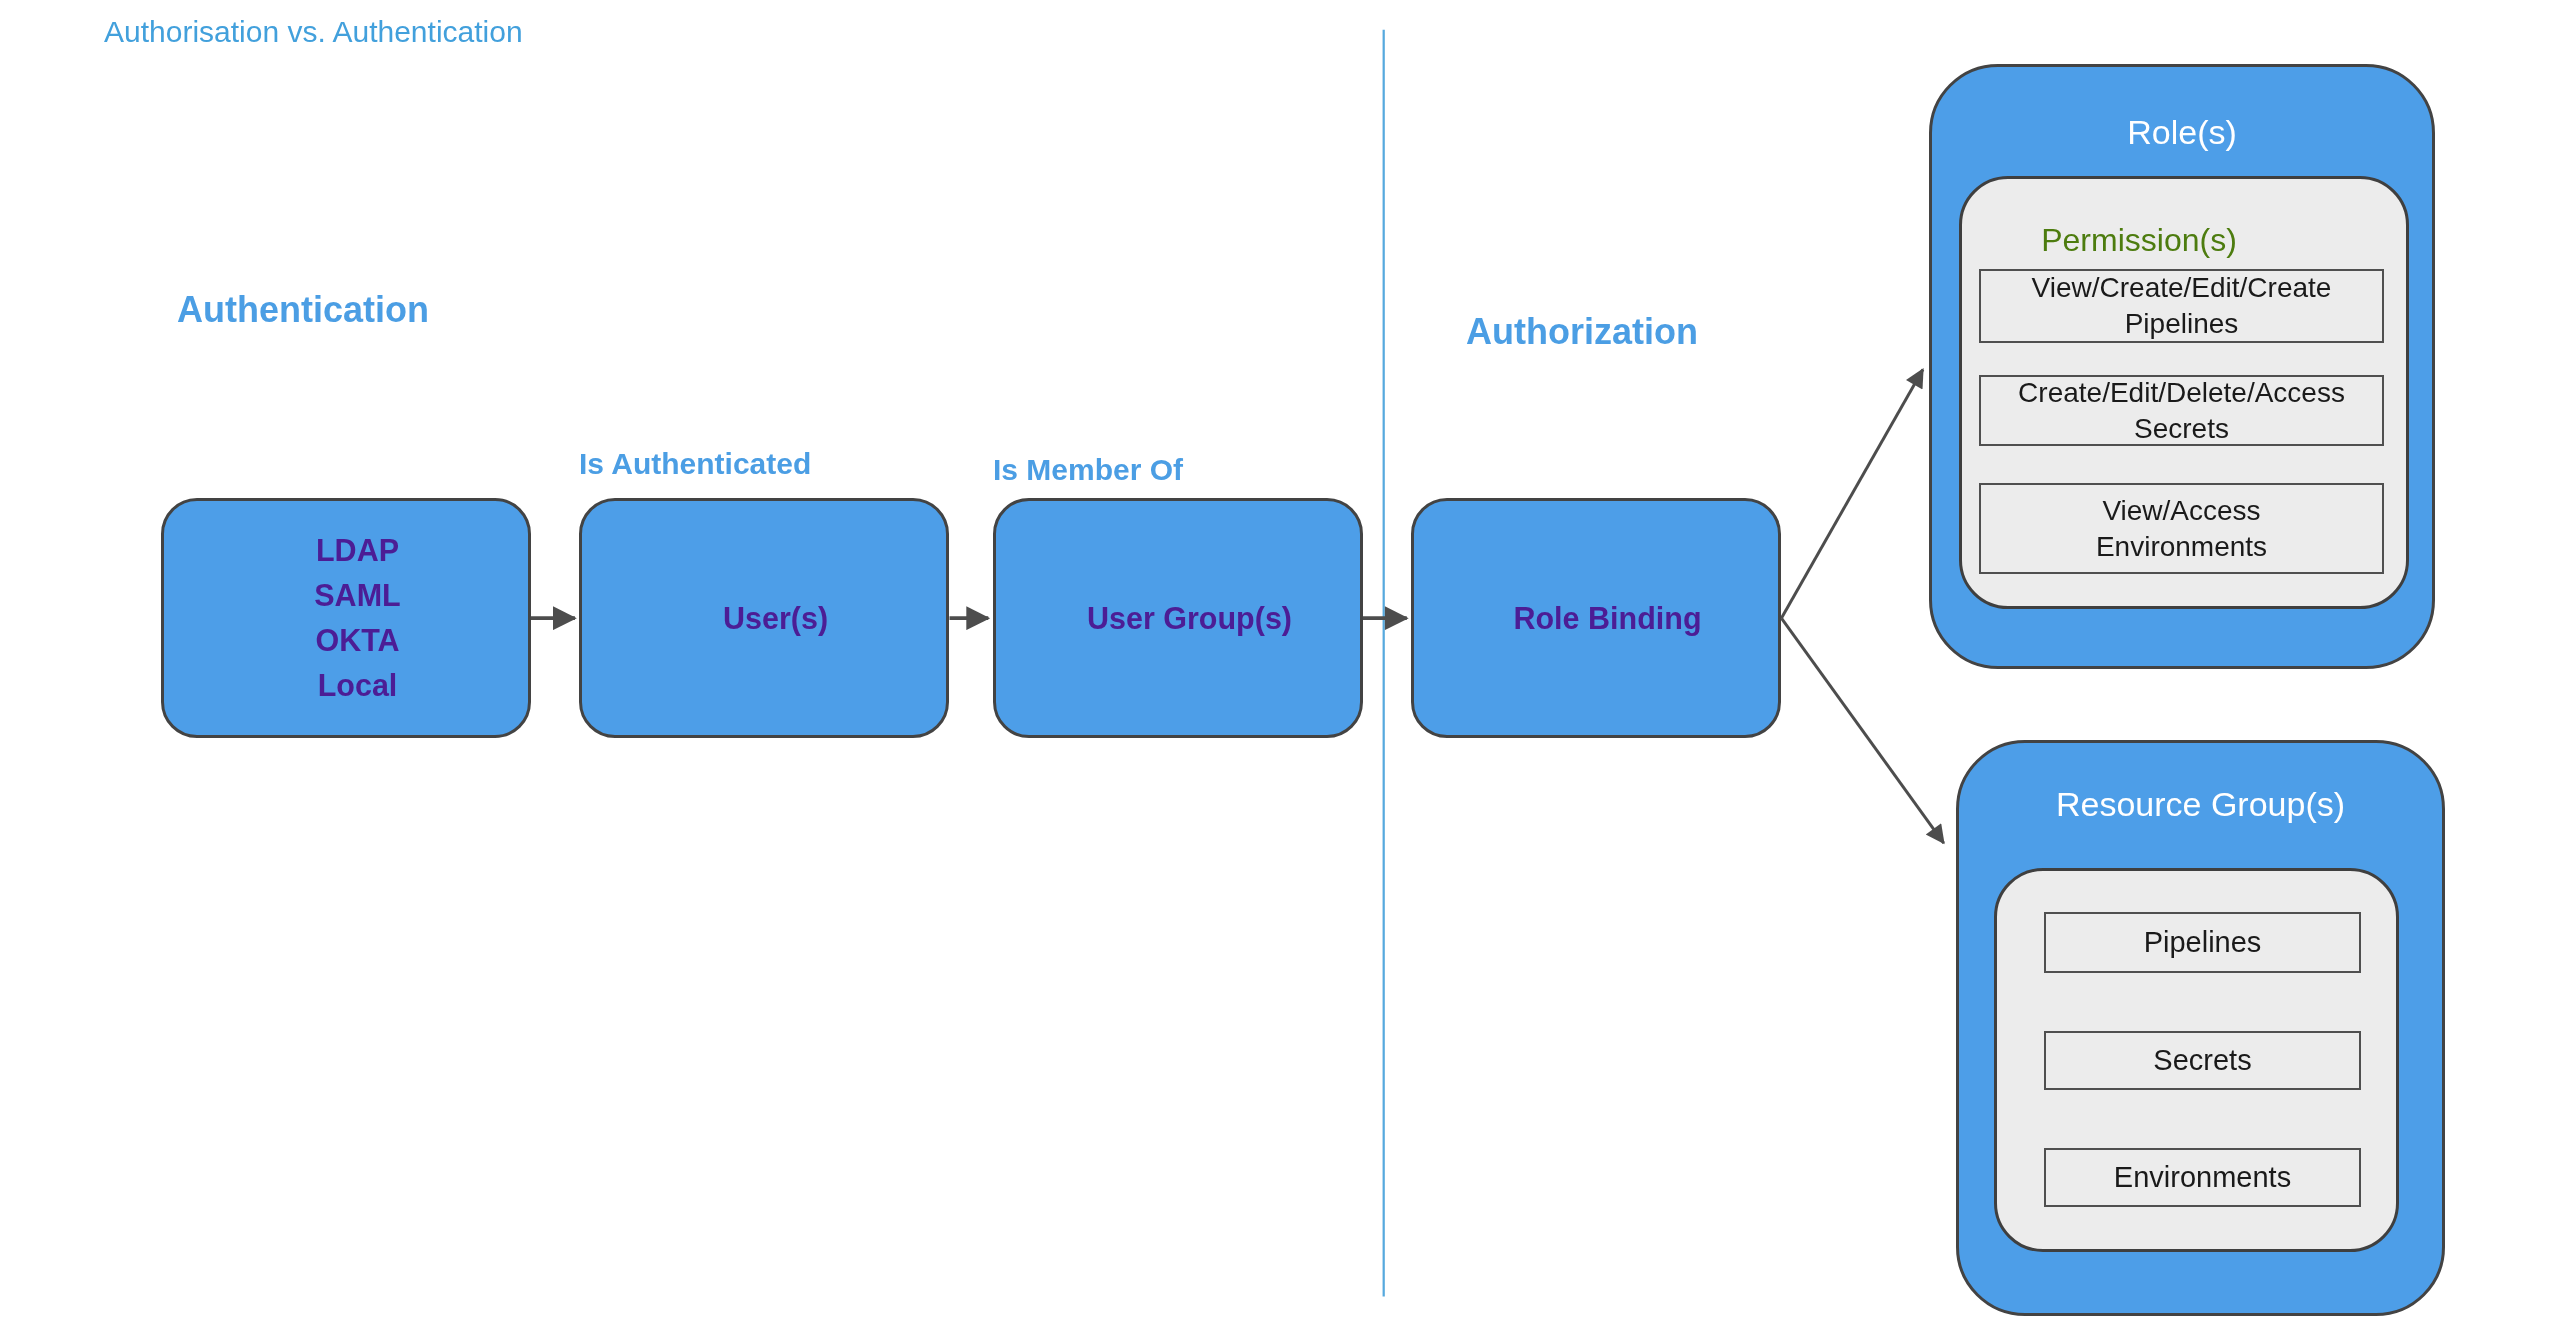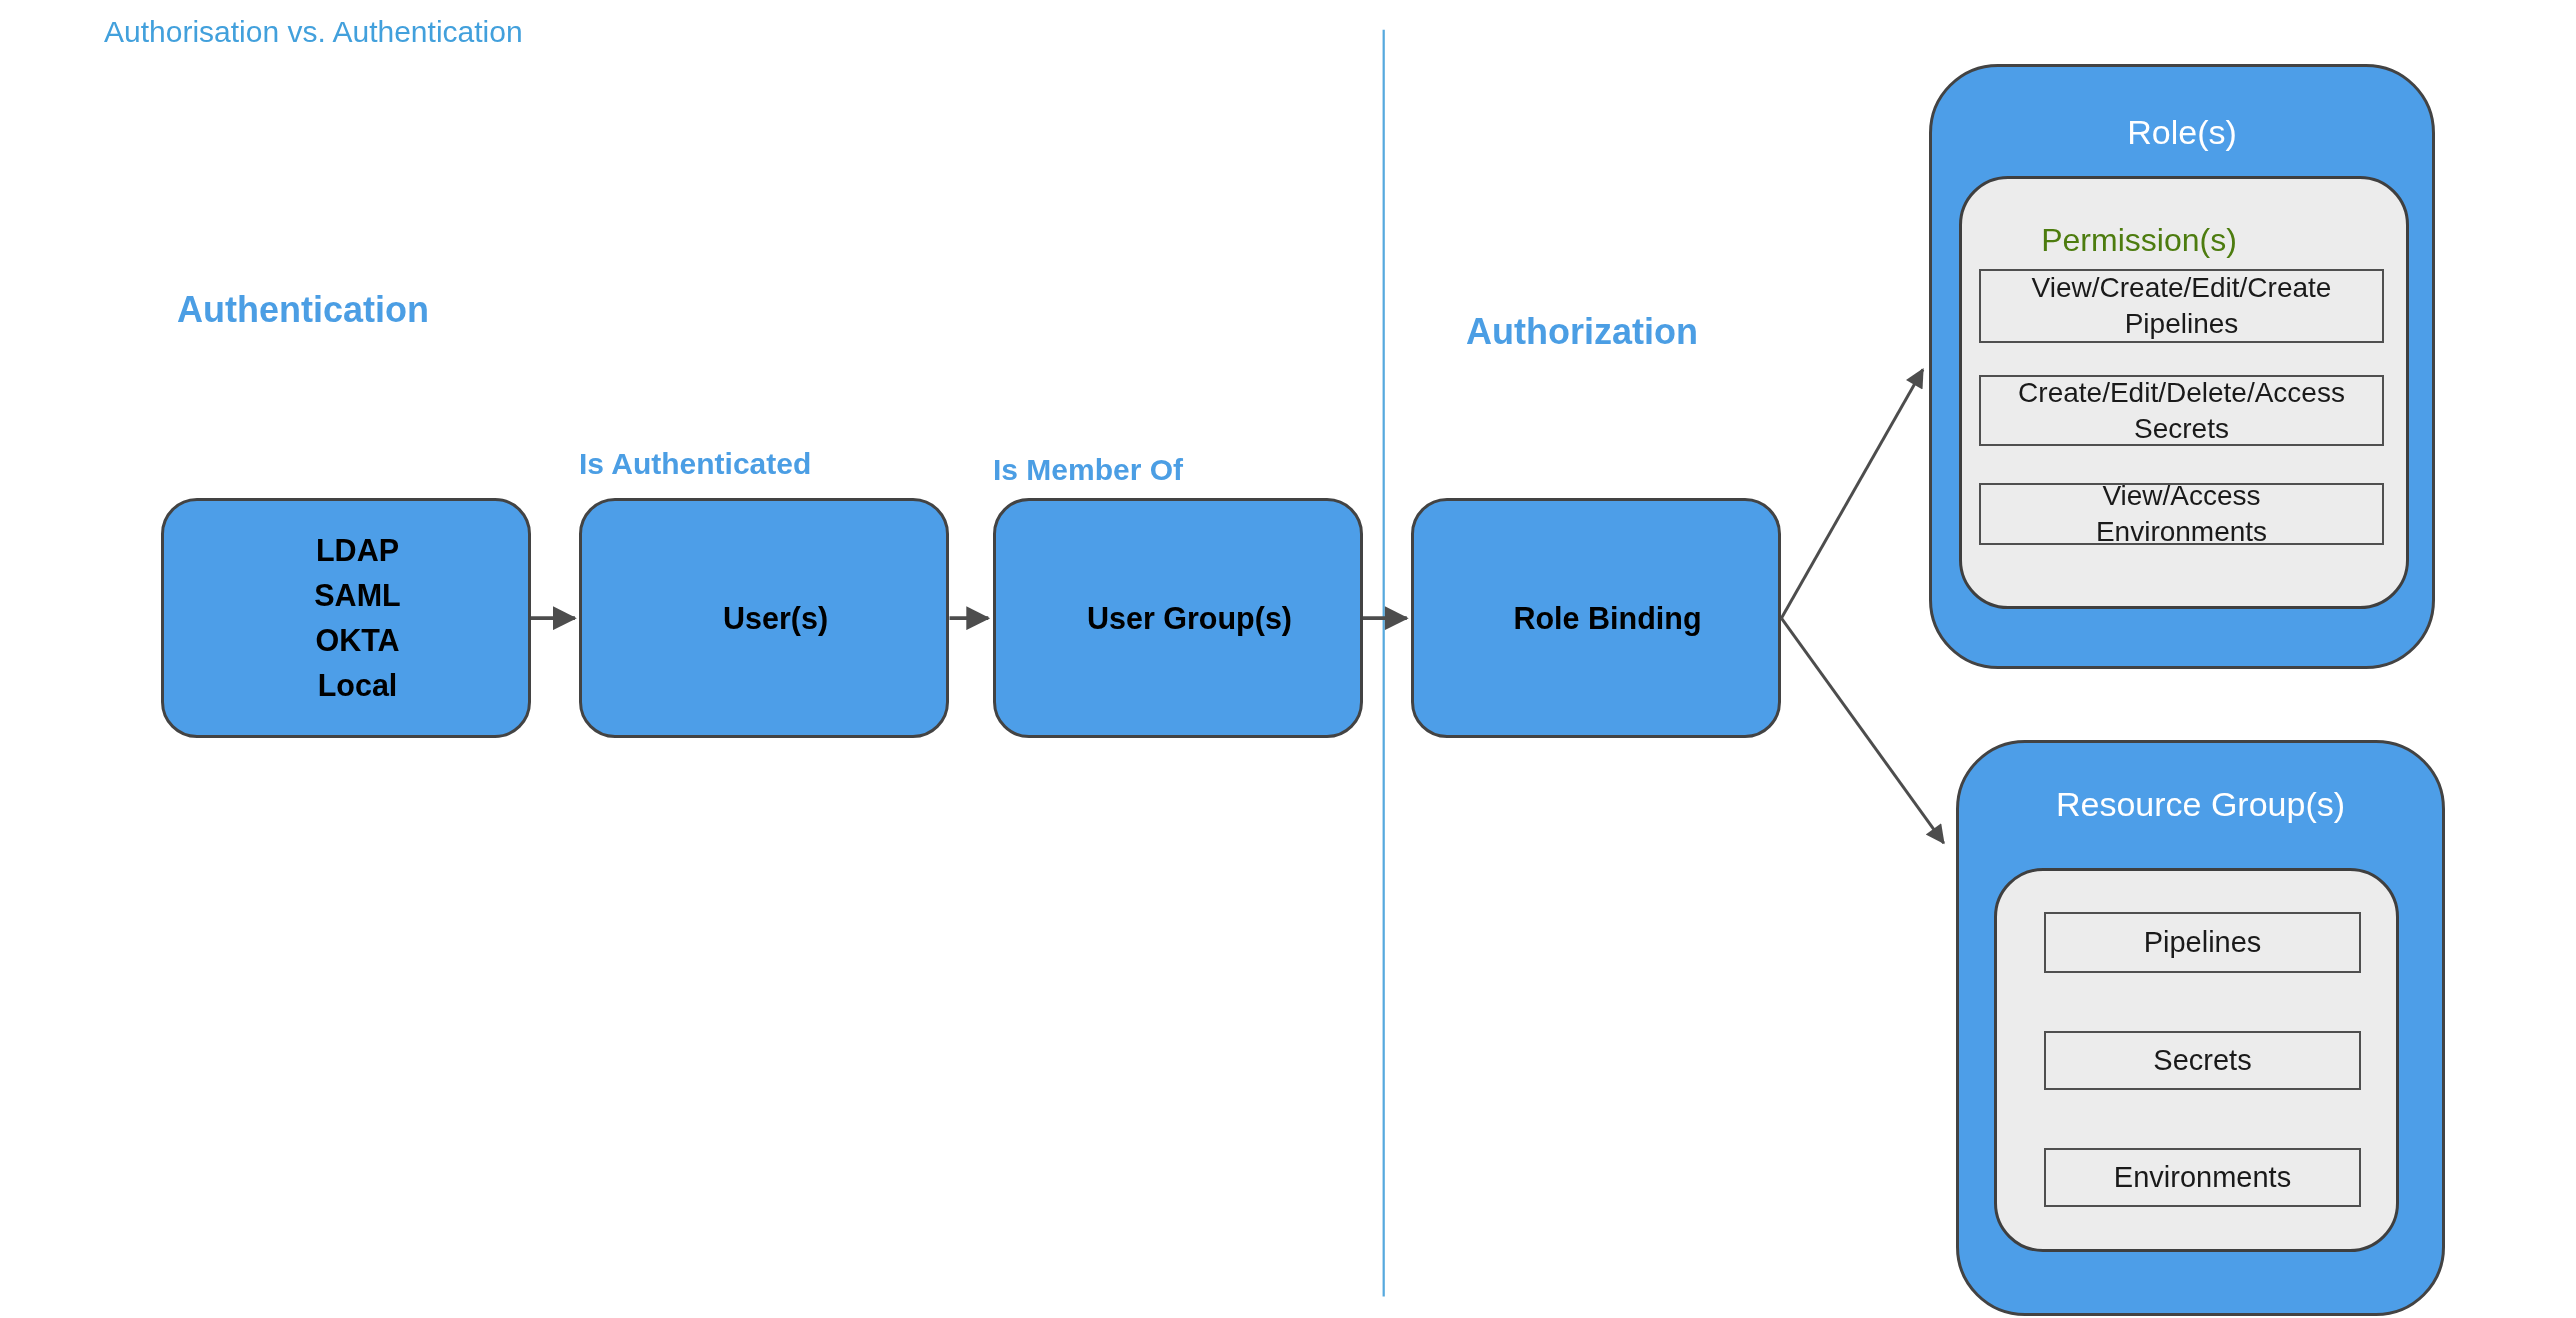--- a/index.html
+++ b/index.html
@@ -43,21 +43,21 @@
   
   .node {
     position: absolute;
     top: 498px;
     width: 370px;
     height: 240px;
     box-sizing: border-box;
     background: #4d9ee8;
     border: 3px solid #434343;
     border-radius: 36px;
-    color: #000000;
+    color: #4c1d95;
     font-weight: 700;
     font-size: 30.5px;
     display: flex;
     align-items: center;
     justify-content: center;
     text-align: center;
     padding-left: 23px;
   }
   #node-idp      { left: 161px;  line-height: 1.48; white-space: pre-line; }
   #node-users    { left: 579px; }
@@ -111,21 +111,21 @@
     display: flex;
     align-items: center;
     justify-content: center;
     text-align: center;
     color: #1a1a1a;
     white-space: pre-line;
   }
   .item.perm { left: 1979px; width: 405px; font-size: 28px; line-height: 1.28; }
   #perm-1 { top: 269px; height: 74px; }
   #perm-2 { top: 375px; height: 71px; }
-  #perm-3 { top: 483px; height: 62px; }
+  #perm-3 { top: 483px; height: 91px; }
 
   .item.res { left: 2044px; width: 317px; font-size: 29px; }
   #res-1 { top: 912px; height: 61px; }
   #res-2 { top: 1031px; height: 59px; }
   #res-3 { top: 1148px; height: 59px; }
 
   
   svg.connectors {
     position: absolute;
     left: 0; top: 0;

